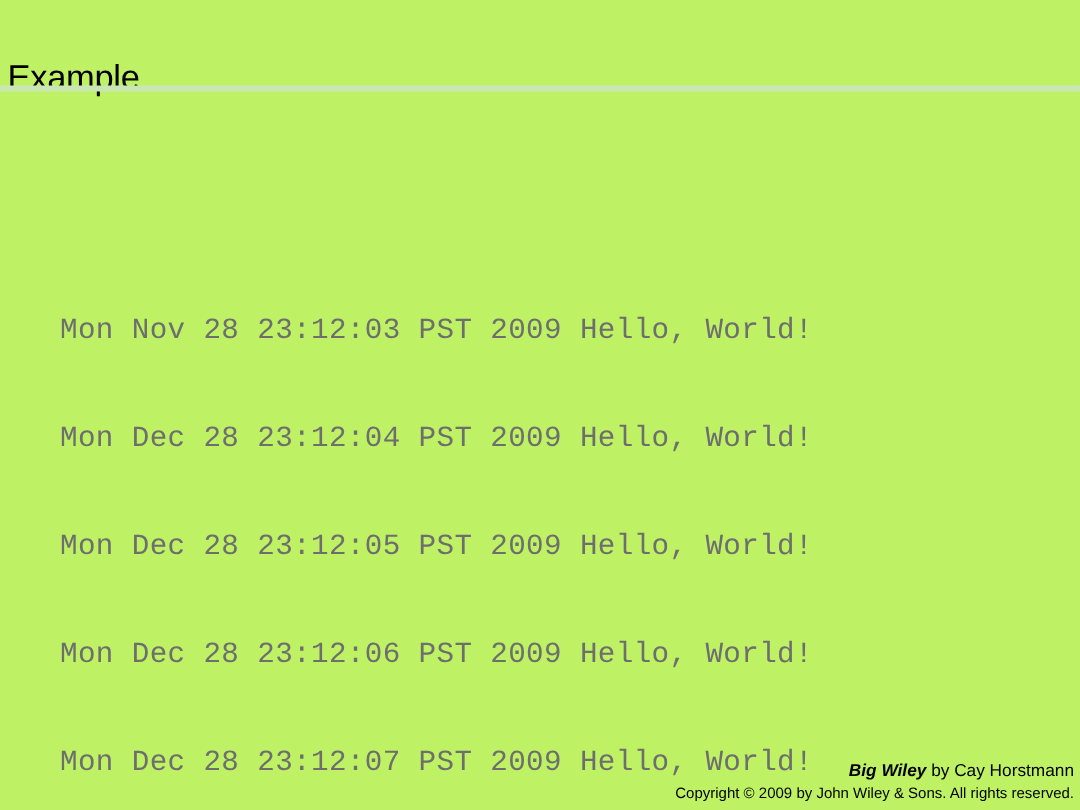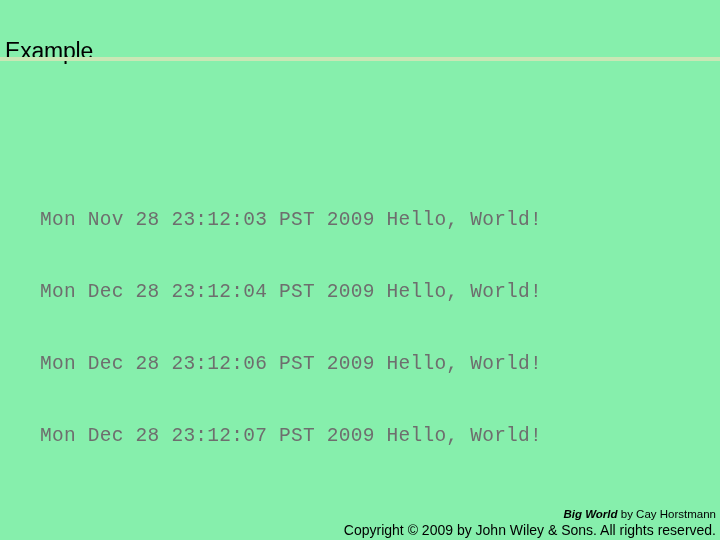--- a/index.html
+++ b/index.html
@@ -10,21 +10,21 @@
     width: 720px;
     height: 540px;
     background: #ffffff;
     font-family: "Liberation Sans", sans-serif;
     overflow: hidden;
   }
   .slide {
     position: relative;
     width: 720px;
     height: 540px;
-    background: #86efac;
+    background: #bef264;
     box-sizing: border-box;
   }
 
   
   .slide-title {
     position: absolute;
     left: 5px;
     top: 22px;
     width: 700px;
     font-family: "Liberation Sans", sans-serif;
@@ -95,45 +95,46 @@
     font-size: 11.5px;
     line-height: 16px;
     white-space: nowrap;
   }
   .footer-line1 .book-title {
     font-style: italic;
     font-weight: bold;
   }
   .footer-line2 {
     display: block;
-    font-size: 14px;
+    font-size: 10px;
     line-height: 16px;
     white-space: nowrap;
   }
 </style>
 </head>
 <body>
 
 <div class="slide">
 
   <h1 class="slide-title">Example</h1>
 
   <div class="title-rule"></div>
 
 
   <div class="code-block">
     <span class="code-line">Mon Nov 28 23:12:03 PST 2009 Hello, World!</span>
     <span class="code-line">Mon Dec 28 23:12:04 PST 2009 Hello, World!</span>
+    <span class="code-line">Mon Dec 28 23:12:05 PST 2009 Hello, World!</span>
     <span class="code-line">Mon Dec 28 23:12:06 PST 2009 Hello, World!</span>
     <span class="code-line">Mon Dec 28 23:12:07 PST 2009 Hello, World!</span>
     
     
     
     
     
   </div>
 
   <div class="footer">
-    <span class="footer-line1"><span class="book-title">Big World</span><span> by Cay Horstmann</span></span>
+    <span class="footer-line1"><span class="book-title">Big Wiley</span><span> by Cay Horstmann</span></span>
     <span class="footer-line2">Copyright © 2009 by John Wiley &amp; Sons.  All rights reserved.</span>
   </div>
 
 </div>
 
 </body></html>

